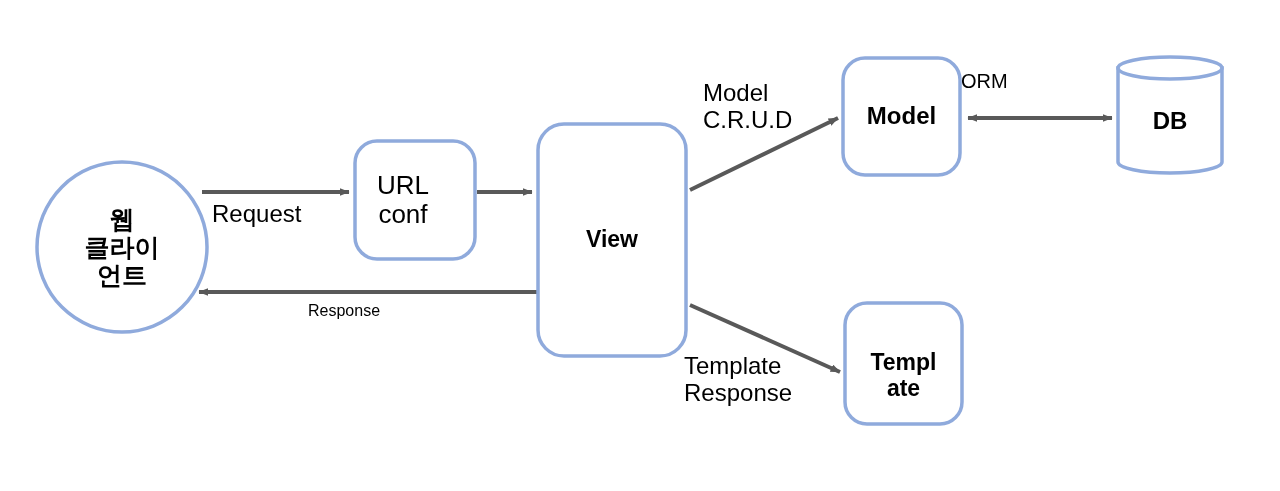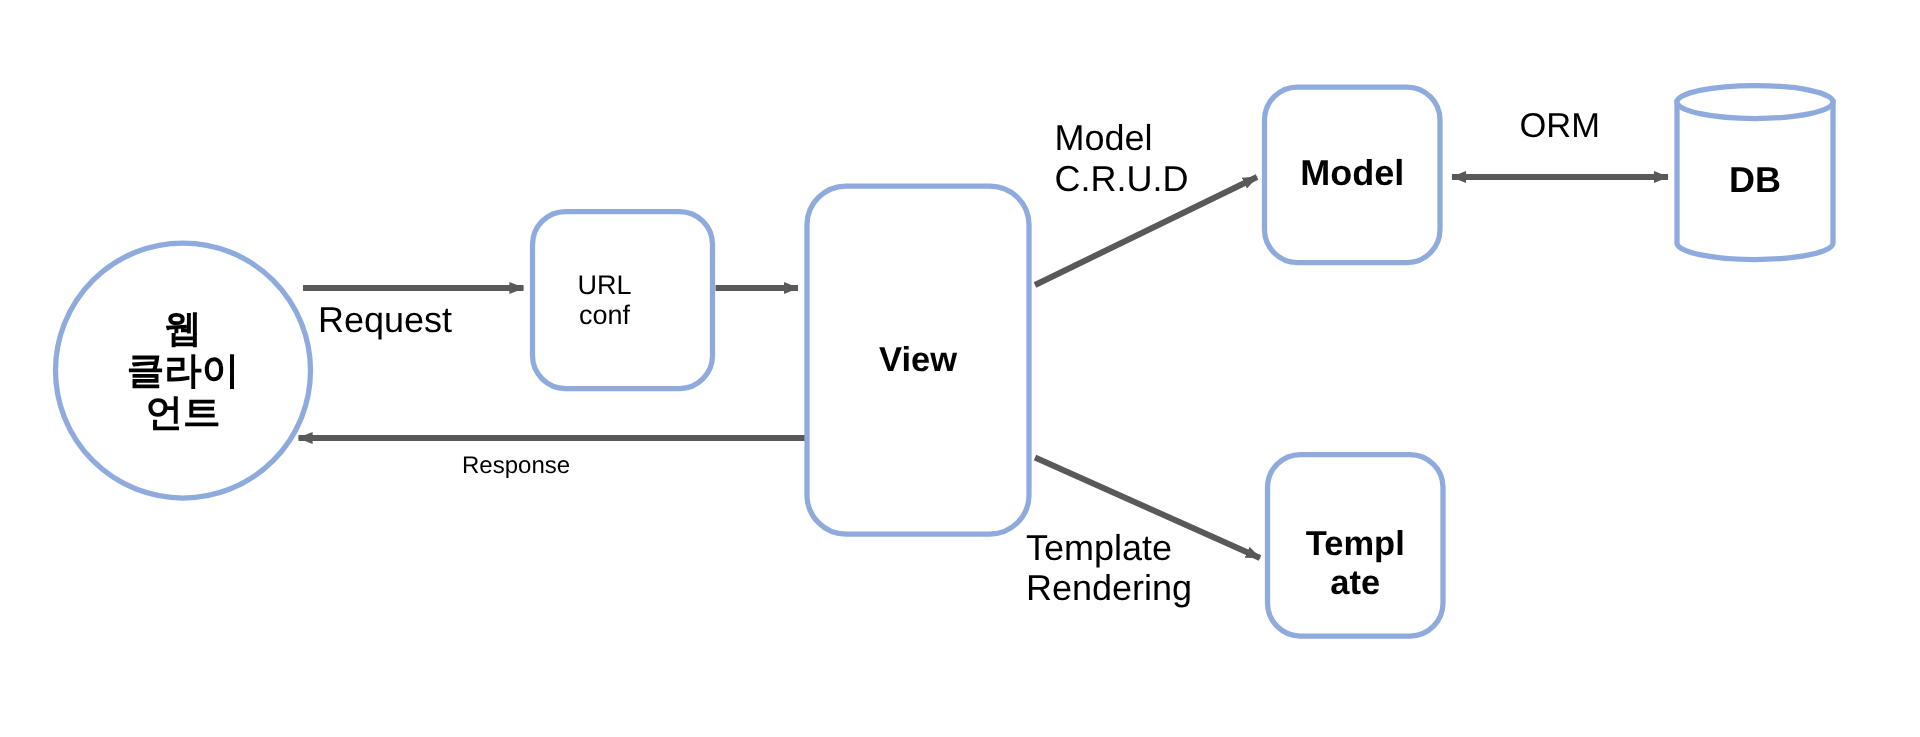--- a/index.html
+++ b/index.html
@@ -36,32 +36,32 @@
   .edge-label {
     position: absolute;
     color: #000000;
     line-height: 1.14;
     white-space: pre-line;
     text-align: left;
   }
 
   
   #client-label   { left: 37px;  top: 162px; width: 170px; height: 170px; font-size: 25px; font-weight: bold; }
-  #urlconf-label  { left: 355px; top: 141px; width: 96px; height: 118px; font-size: 18px; }
+  #urlconf-label  { left: 355px; top: 141px; width: 96px; height: 118px; font-size: 26px; }
   #view-label     { left: 538px; top: 124px; width: 148px; height: 232px; font-size: 23px; font-weight: bold; }
   #model-label    { left: 843px; top: 58px;  width: 117px; height: 117px; font-size: 24px; font-weight: bold; }
   #template-label { left: 845px; top: 303px; width: 117px; height: 145px; font-size: 23px; font-weight: bold; }
   #db-label       { left: 1118px; top: 70px; width: 104px; height: 102px; font-size: 24px; font-weight: bold; }
 
   
   #request-label  { left: 212px; top: 164px; font-size: 24px; margin-top: 36px; }
   #response-label { left: 308px; top: 302px; font-size: 16px; }
   #crud-label     { left: 703px; top: 79px;  font-size: 24px; }
   #render-label   { left: 684px; top: 352px; font-size: 24px; }
-  #orm-label      { left: 1013px; top: 70px; font-size: 23px; }
+  #orm-label      { left: 961px; top: 70px; font-size: 20px; }
 </style>
 </head>
 <body>
 
 <div id="canvas">
 
   <svg class="layer" viewBox="0 0 1280 491" xmlns="http://www.w3.org/2000/svg">
     <defs>
       <marker id="arrow-end" markerWidth="10" markerHeight="8" refX="9.4" refY="4" orient="auto" markerUnits="userSpaceOnUse">
         <path d="M0,0 L10,4 L0,8 z" fill="#595959"></path>
@@ -121,17 +121,17 @@
   <div class="node-label" id="db-label">DB</div>
 
   <div class="edge-label" id="request-label">Request</div>
 
   <div class="edge-label" id="response-label">Response</div>
 
   <div class="edge-label" id="crud-label">Model
 C.R.U.D</div>
 
   <div class="edge-label" id="render-label">Template
-Rendering</div>
+Response</div>
 
   <div class="edge-label" id="orm-label">ORM</div>
 
 </div>
 
 </body></html>

